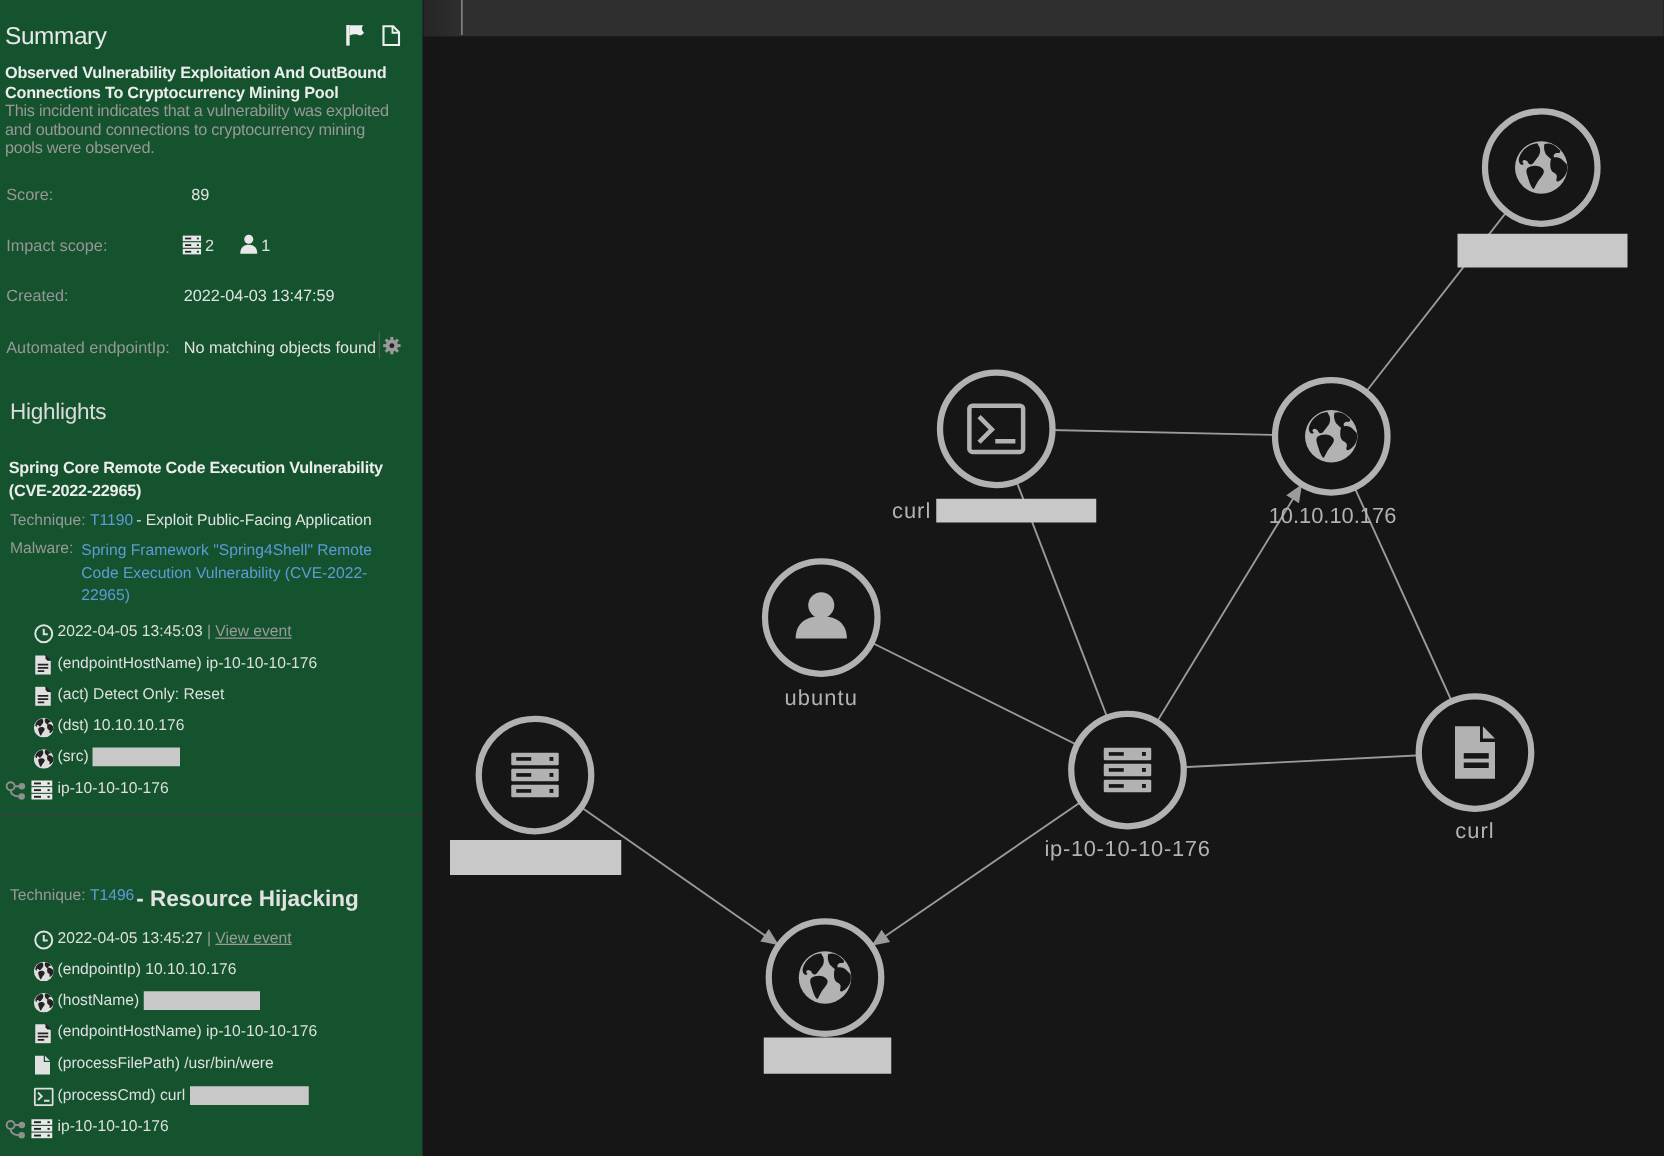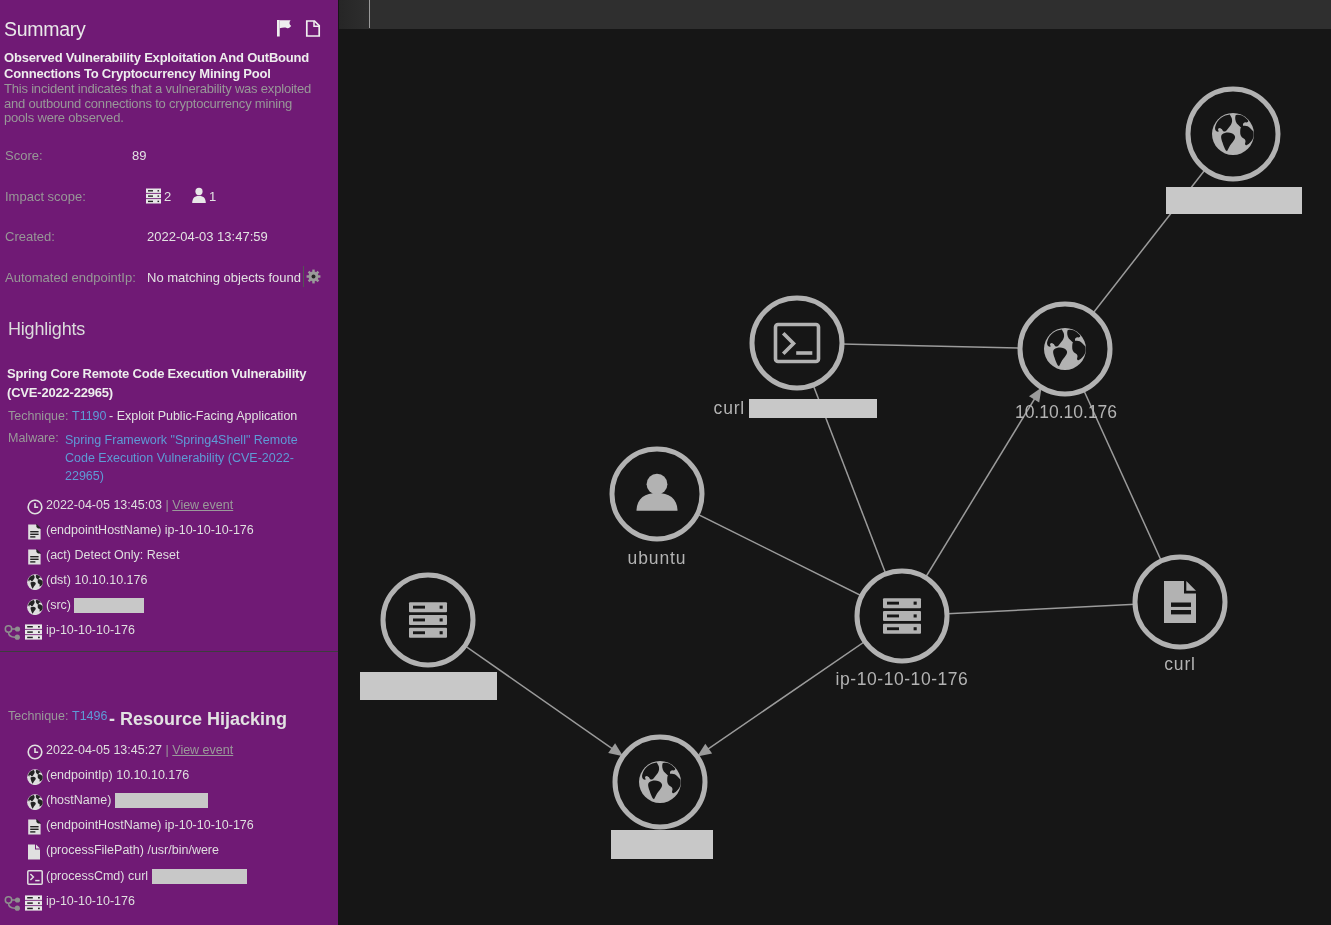--- a/index.html
+++ b/index.html
@@ -1,19 +1,19 @@
 <!DOCTYPE html>
 <html><head>
 <meta charset="utf-8">
 <style>
 * { margin:0; padding:0; box-sizing:border-box; }
 html,body { width:1331px; height:925px; overflow:hidden; background:#161616; font-family:"Liberation Sans", sans-serif; }
 #root { position:relative; width:1331px; height:925px; }
 .abs { position:absolute; }
-#sidebar { left:0; top:0; width:338px; height:925px; background:#701a75; z-index:5; }
+#sidebar { left:0; top:0; width:338px; height:925px; background:#14532d; z-index:5; }
 #toolbar { left:339px; top:0; width:992px; height:29px; background:#2f2f2f; z-index:5; }
 #toolbar .btn { position:absolute; left:0; top:0; width:30px; height:29px; background:linear-gradient(90deg,#262626,#2e2e2e); }
 #toolbar .tdiv { position:absolute; left:30px; top:0; width:1px; height:28px; background:#9a9a9a; }
 .gray { color:#999999; }
 .white { color:#e2e2e2; }
 .lbl { font-size:13px; color:#979797; }
 .val { font-size:13px; color:#e2e2e2; }
 .link { color:#5e9bd6; }
 .sect-h { font-size:13px; font-weight:bold; color:#ededed; line-height:19px; }
 .erow { font-size:12.5px; color:#dfdfdf; white-space:nowrap; }
@@ -136,21 +136,21 @@
 
   <svg class="abs" style="left:305px;top:20px" width="16" height="17" viewBox="0 0 16 17">
     <path d="M 1.8,1 H 9.5 L 14.2,5.7 V 16 H 1.8 Z" fill="none" stroke="#efefef" stroke-width="1.7"></path>
     <path d="M 9,1 V 6.2 H 14.2" fill="none" stroke="#efefef" stroke-width="1.5"></path>
   </svg>
 
   <div class="abs" style="left:4px;top:82px;font-size:13px;line-height:14.6px;color:#989898;letter-spacing:-0.2px;">This incident indicates that a vulnerability was exploited<br>and outbound connections to cryptocurrency mining<br>pools were observed.</div>
   <div class="abs" style="left:4px;top:50px;font-size:13px;font-weight:bold;color:#ededed;line-height:15.6px;letter-spacing:-0.2px;">Observed Vulnerability Exploitation And OutBound<br>Connections To Cryptocurrency Mining Pool</div>
 
   <div class="abs lbl" style="left:5px;top:148px;">Score:</div>
-  <div class="abs val" style="left:132px;top:148px;">89</div>
+  <div class="abs val" style="left:153px;top:148px;">89</div>
 
   <div class="abs lbl" style="left:5px;top:189px;">Impact scope:</div>
   <svg class="abs" style="left:146px;top:188px" width="15" height="16" viewBox="0 0 15 16">
     <g fill="#e8e8e8">
       <rect x="0" y="0.5" width="15" height="4.4"></rect>
       <rect x="0" y="5.8" width="15" height="4.4"></rect>
       <rect x="0" y="11.1" width="15" height="4.4"></rect>
     </g>
     <g fill="#232323">
       <rect x="2" y="2.1" width="5" height="1.4"></rect>

